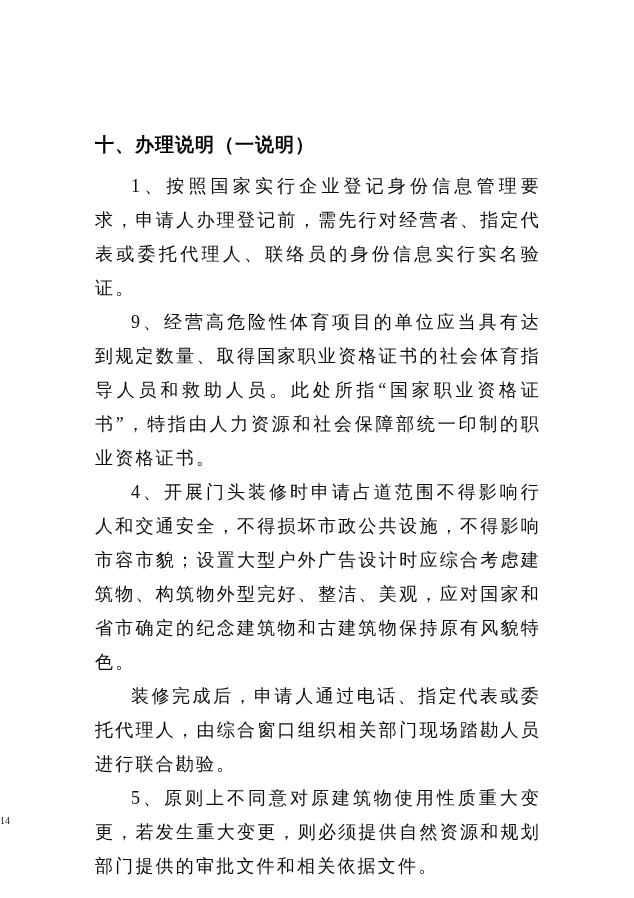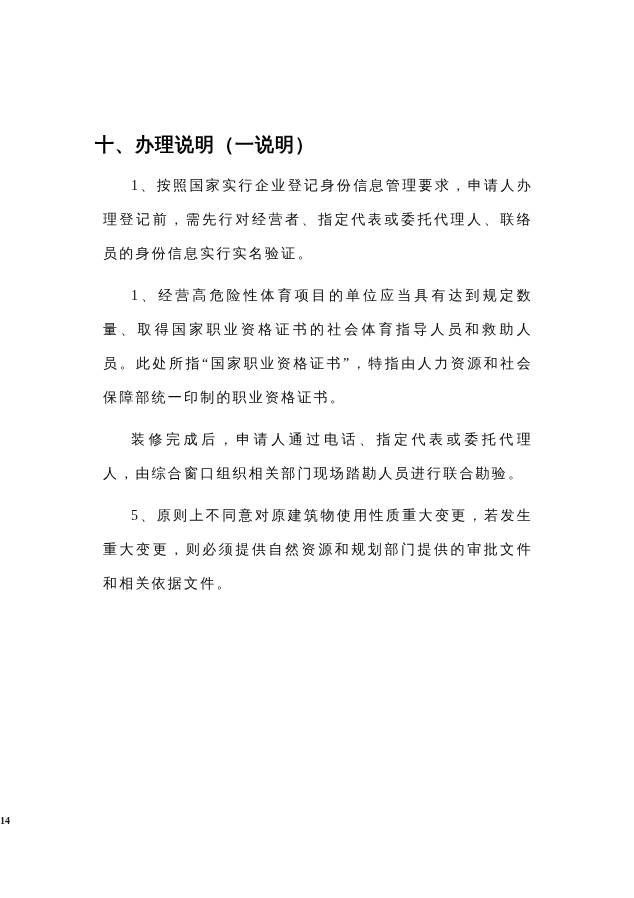--- a/index.html
+++ b/index.html
@@ -24,47 +24,48 @@
   .heading {
     margin: 0 0 12px 0;
     font-family: "Liberation Sans", "DejaVu Sans", sans-serif;
     font-weight: bold;
     font-size: 19px;
     line-height: 25px;
     letter-spacing: 1px;
     color: #000000;
   }
   .para {
-    margin: 8px;
+    margin: 0;
     font-family: "Liberation Serif", "DejaVu Serif", serif;
-    font-size: 14px;
+    font-size: 18px;
     line-height: 34px;
     letter-spacing: 2.2px;
     text-align: justify;
     text-justify: inter-character;
     text-indent: 2em;
     color: #0d0d0d;
   }
   .page-number {
     position: absolute;
     left: 0;
     right: 0;
     top: 815px;
     text-align: left;
     font-family: "Liberation Serif", "DejaVu Serif", serif;
     font-size: 10px;
-    font-weight: bold;
+    font-weight: normal;
     color: #1a1a1a;
   }
 </style>
 </head>
 <body>
 
 <div class="page">
   <div class="content">
     <h1 class="heading">十、办理说明（一说明）</h1>
     <p class="para">1、按照国家实行企业登记身份信息管理要求，申请人办理登记前，需先行对经营者、指定代表或委托代理人、联络员的身份信息实行实名验证。</p>
-    <p class="para">1、经营高危险性体育项目的单位应当具有达到规定数量、取得国家职业资格证书的社会体育指导人员和救助人员。此处所指“国家职业资格证书”，特指由人力资源和社会保障部统一印制的职业资格证书。</p>
+    <p class="para">9、经营高危险性体育项目的单位应当具有达到规定数量、取得国家职业资格证书的社会体育指导人员和救助人员。此处所指“国家职业资格证书”，特指由人力资源和社会保障部统一印制的职业资格证书。</p>
+    <p class="para">4、开展门头装修时申请占道范围不得影响行人和交通安全，不得损坏市政公共设施，不得影响市容市貌；设置大型户外广告设计时应综合考虑建筑物、构筑物外型完好、整洁、美观，应对国家和省市确定的纪念建筑物和古建筑物保持原有风貌特色。</p>
     <p class="para">装修完成后，申请人通过电话、指定代表或委托代理人，由综合窗口组织相关部门现场踏勘人员进行联合勘验。</p>
     <p class="para">5、原则上不同意对原建筑物使用性质重大变更，若发生重大变更，则必须提供自然资源和规划部门提供的审批文件和相关依据文件。</p>
   </div>
   <div class="page-number">14</div>
 </div>
 
 </body></html>

